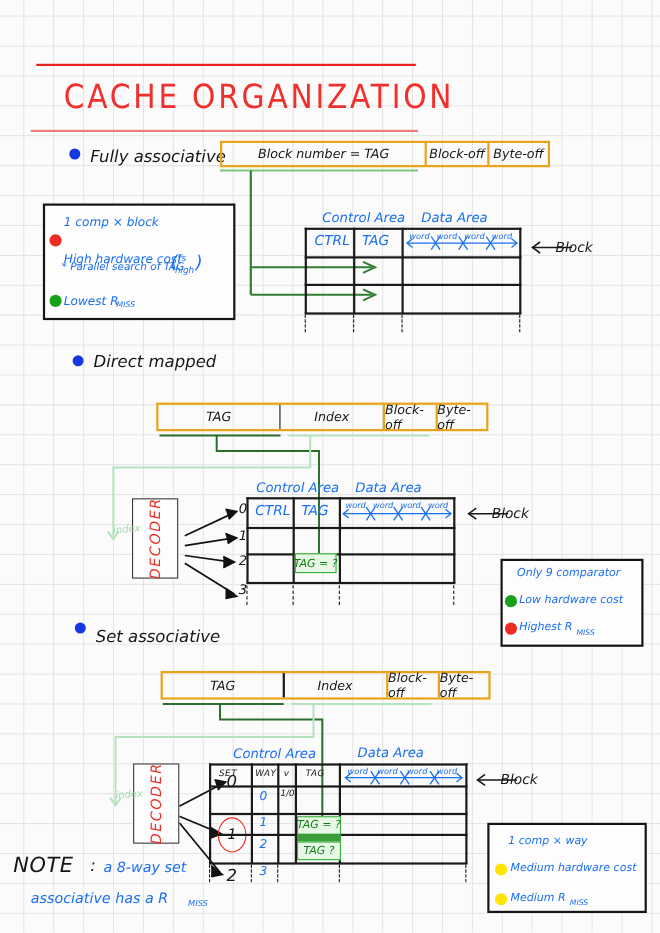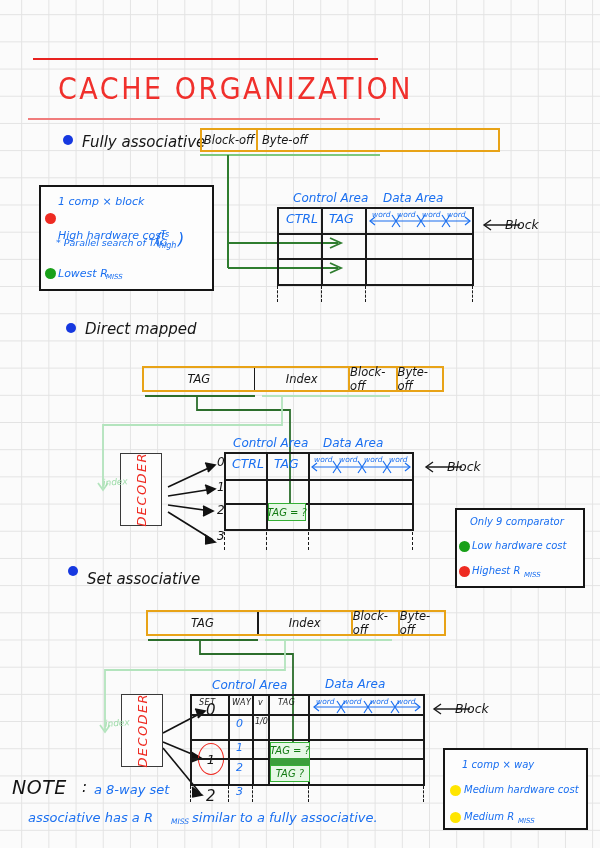--- a/index.html
+++ b/index.html
@@ -107,20 +107,21 @@
 <div id="page">
 
   <div class="abs rule1" style="left:33px;top:58px;width:345px;"></div>
   <div class="abs hw title" style="left:58px;top:75px;">CACHE ORGANIZATION</div>
   <div class="abs rule2" style="left:28px;top:118px;width:352px;"></div>
 
   <div class="abs bullet b-blue" style="left:63px;top:135px;width:10px;height:10px;"></div>
   <div class="abs hw sectlabel" style="left:82px;top:135px;">Fully  associative</div>
 
   <div class="abs addrbar" style="left:200px;top:128px;width:300px;height:24px;display:flex;">
+    <div class="addrcell" style="width:63%;">Block number = TAG</div>
     <div class="addrcell" style="width:19%;">Block-off</div>
     <div class="addrcell" style="width:18%;">Byte-off</div>
   </div>
 
   <svg class="abs" style="left:0;top:0;width:600px;height:848px;pointer-events:none;">
     <path d="M200,155 L380,155" stroke="#7dc97d" stroke-width="2" fill="none"></path>
     <path d="M228,155 L228,268" stroke="#2f7d2f" stroke-width="2" fill="none"></path>
     <path d="M228,243 L338,243" stroke="#2f7d2f" stroke-width="1.8" fill="none"></path>
     <path d="M330,238 L341,243 L330,248" stroke="#2f7d2f" stroke-width="1.8" fill="none"></path>
     <path d="M228,268 L338,268" stroke="#2f7d2f" stroke-width="1.8" fill="none"></path>
@@ -364,15 +365,14 @@
   <div class="abs hw noteline" style="left:464px;top:785px;font-size:10px;">Medium hardware cost</div>
   <div class="abs bullet b-yellow" style="left:450px;top:812px;width:11px;height:11px;"></div>
   <div class="abs hw noteline" style="left:464px;top:812px;font-size:10px;">Medium R</div>
   <div class="abs hw noteline" style="left:518px;top:818px;font-size:7px;">MISS</div>
 
   <div class="abs hw notehead" style="left:12px;top:778px;">NOTE</div>
   <div class="abs hw notehead" style="left:82px;top:780px;font-size:15px;">:</div>
   <div class="abs hw notetxt" style="left:94px;top:783px;">a 8-way set</div>
   <div class="abs hw notetxt" style="left:28px;top:811px;">associative has a R</div>
   <div class="abs hw notetxt" style="left:171px;top:818px;font-size:7.5px;">MISS</div>
-  <div class="abs hw notetxt" style="left:192px;top:811px;"> similar to a  fully  associative.</div>
 
 </div>
 
 </body></html>

